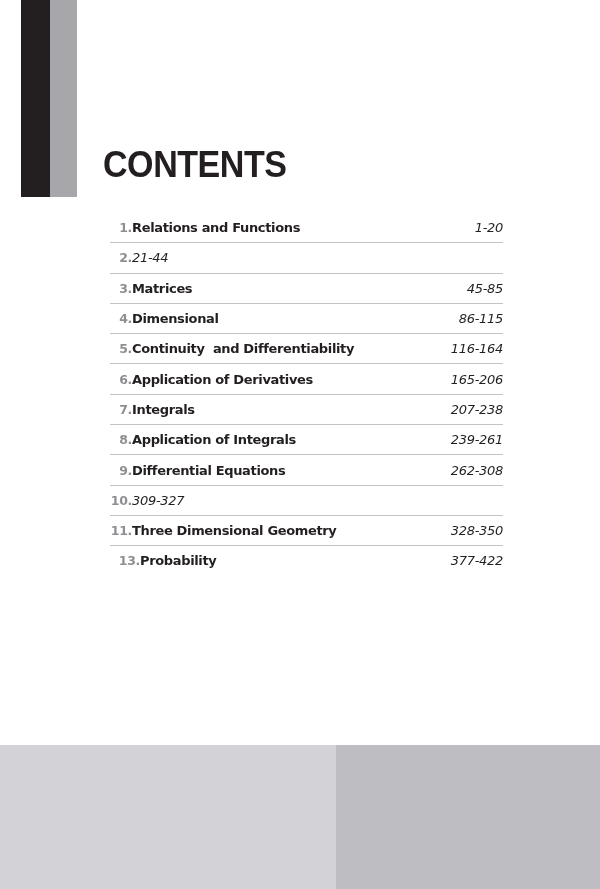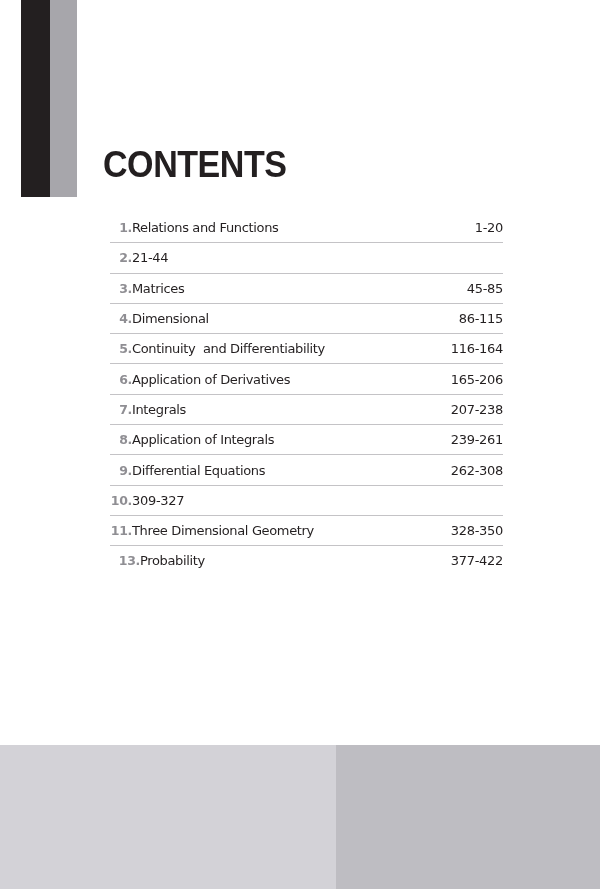--- a/index.html
+++ b/index.html
@@ -70,24 +70,26 @@
       font-size: 12.5px;
       letter-spacing: -0.3px;
       padding-right: 0px;
       box-sizing: border-box;
     }
     .toc-title {
       flex: 1;
       padding-left: 0px;
       letter-spacing: -0.35px;
       white-space: pre;
+      font-weight: bold;
     }
     .toc-pages {
       text-align: left;
       letter-spacing: -0.3px;
+      font-style: italic;
     }
     .band-left {
       position: absolute;
       left: 0;
       top: 745px;
       width: 336px;
       height: 144px;
       background: #d3d2d7;
     }
     .band-right {

